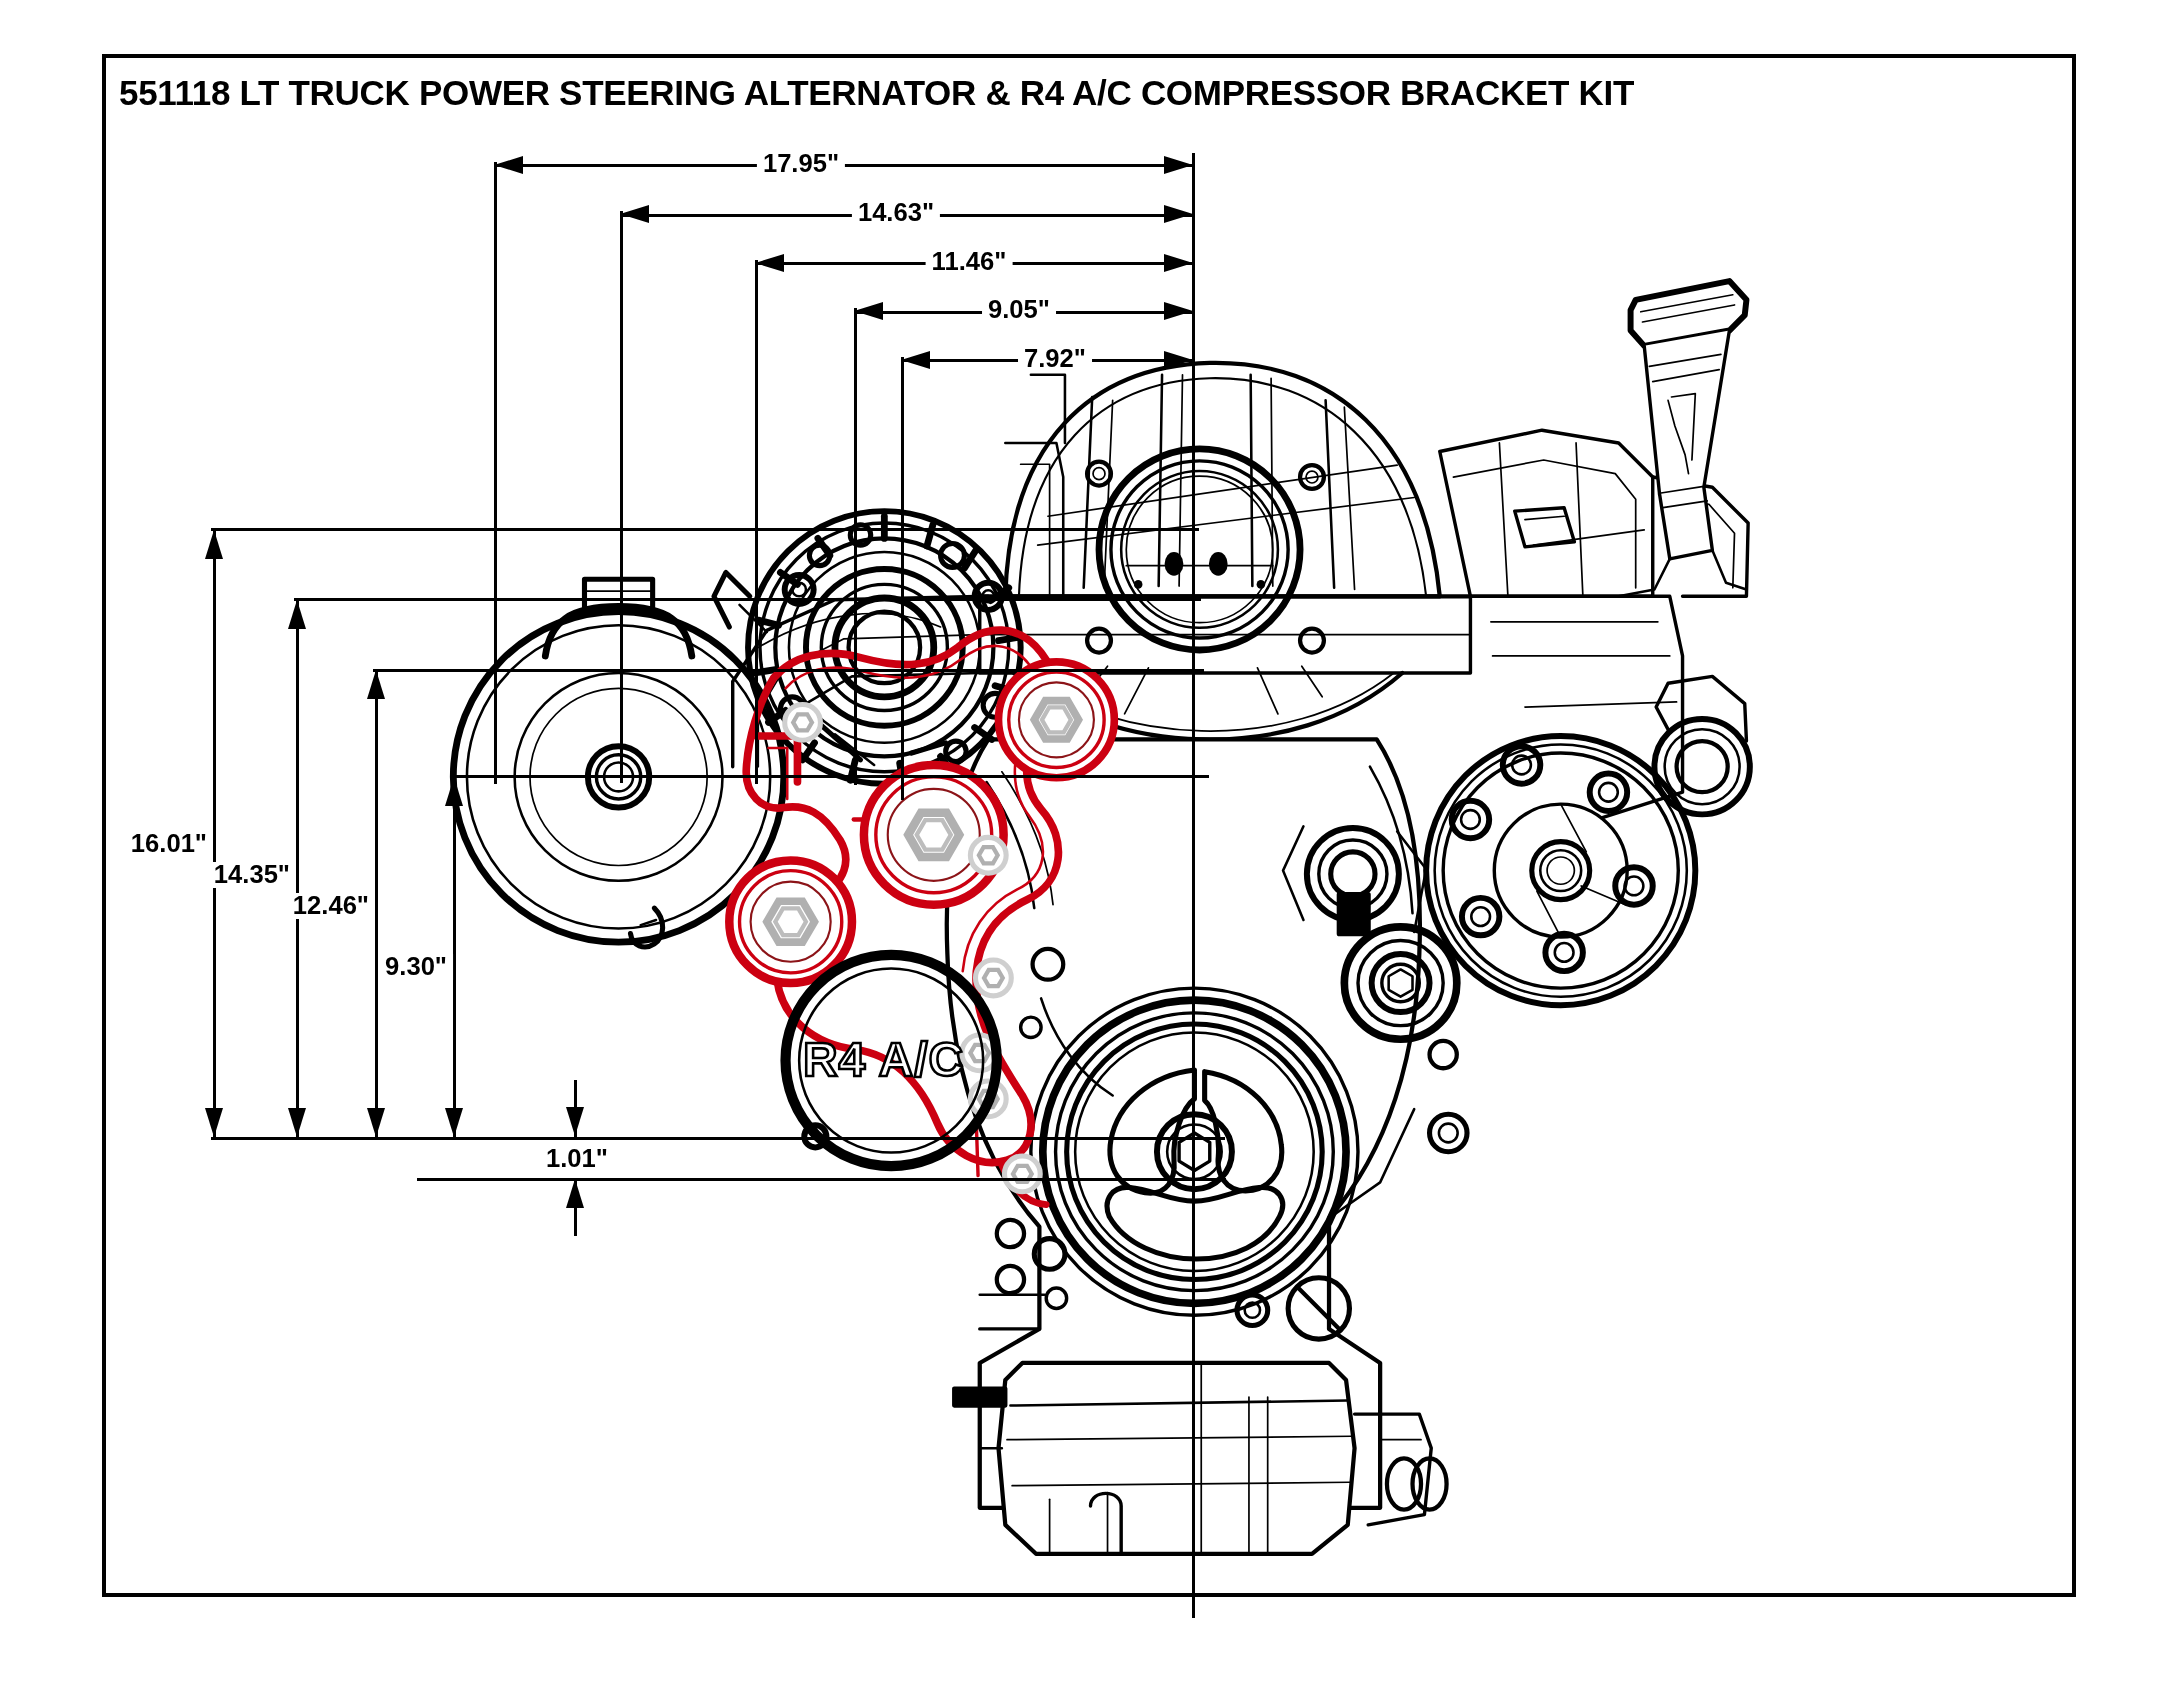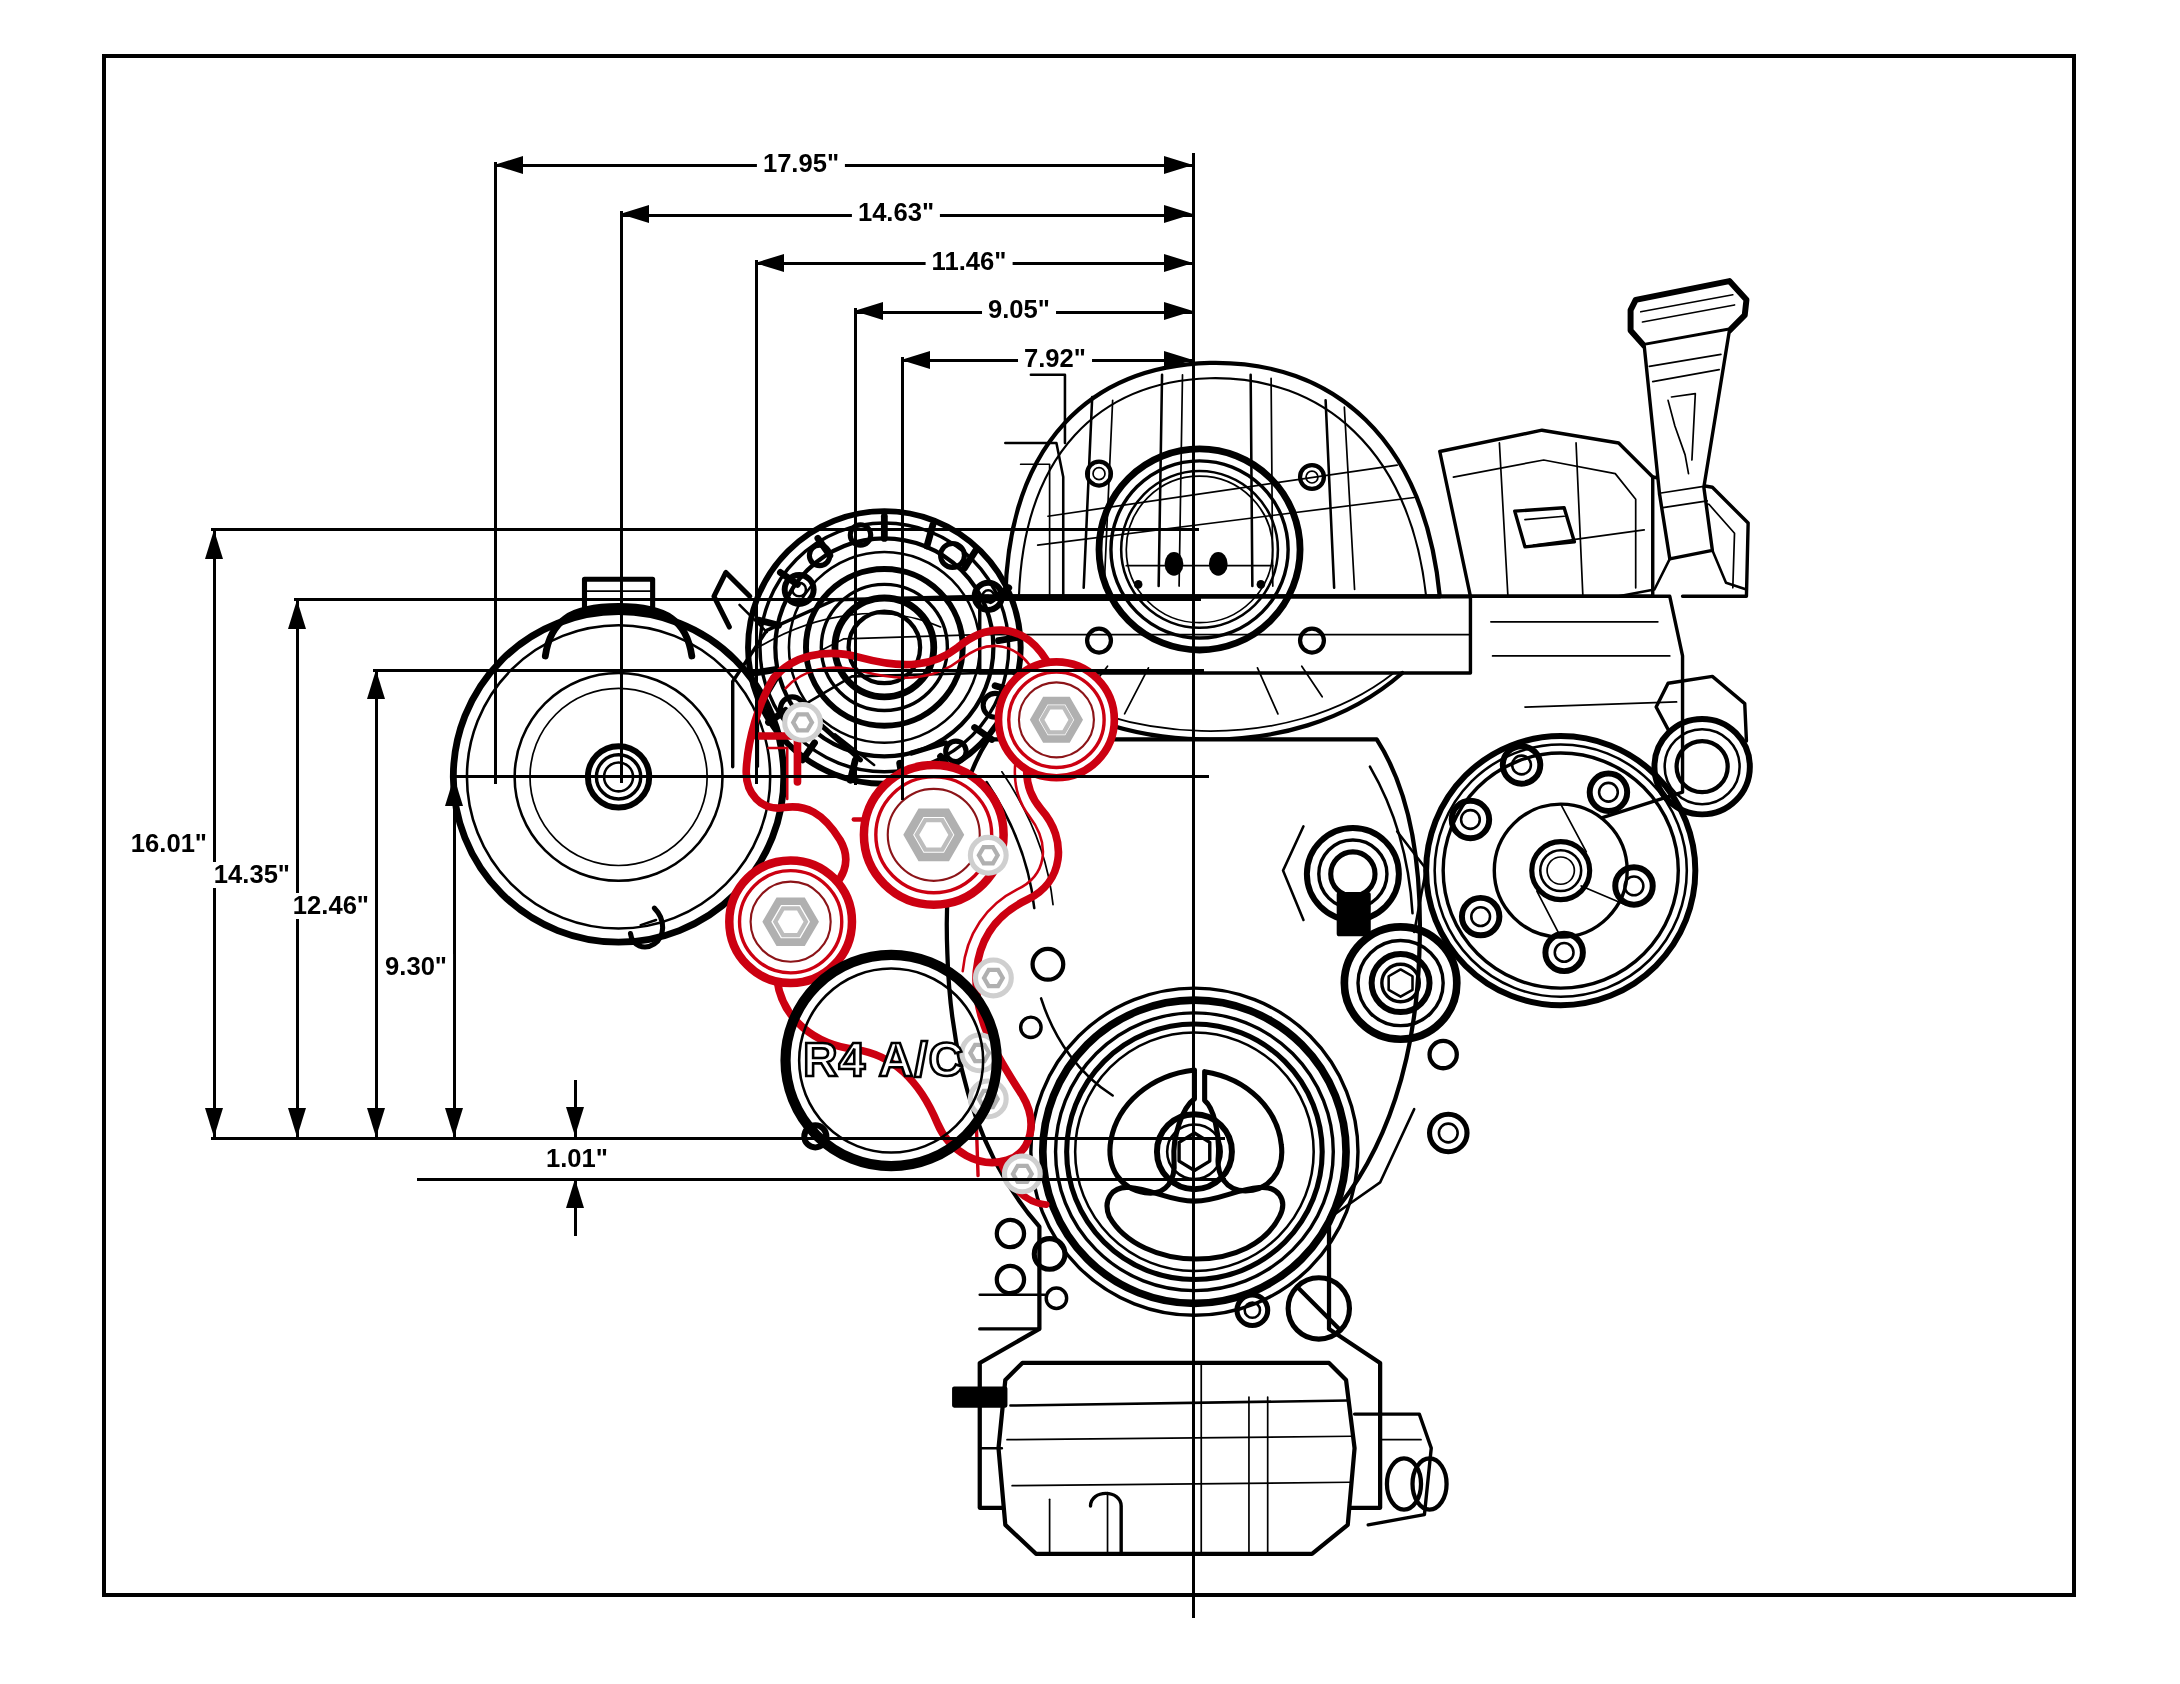--- a/index.html
+++ b/index.html
@@ -39,20 +39,21 @@
           color:#fff;-webkit-text-stroke:2.6px #000;letter-spacing:0.9px;
           white-space:nowrap;}
 </style>
 </head>
 <body>
 
 <div id="page">
 
   <div id="frame"></div>
 
+  <div id="title">551118 LT TRUCK POWER STEERING ALTERNATOR &amp; R4 A/C COMPRESSOR BRACKET KIT</div>
 
   <svg id="art" viewBox="0 0 2560 1978">
     <defs>
       <g id="hexboss">
         <circle r="46" fill="#fff" stroke="#cc0011" stroke-width="6"></circle>
         <circle r="36" fill="none" stroke="#cc0011" stroke-width="3"></circle>
         <circle r="28" fill="none" stroke="#8c1418" stroke-width="2"></circle>
         <polygon points="19,0 9.5,16.5 -9.5,16.5 -19,0 -9.5,-16.5 9.5,-16.5" fill="none" stroke="#b0b0b0" stroke-width="7"></polygon>
         <polygon points="13,0 6.5,11 -6.5,11 -13,0 -6.5,-11 6.5,-11" fill="none" stroke="#b8b8b8" stroke-width="4"></polygon>
       </g>

